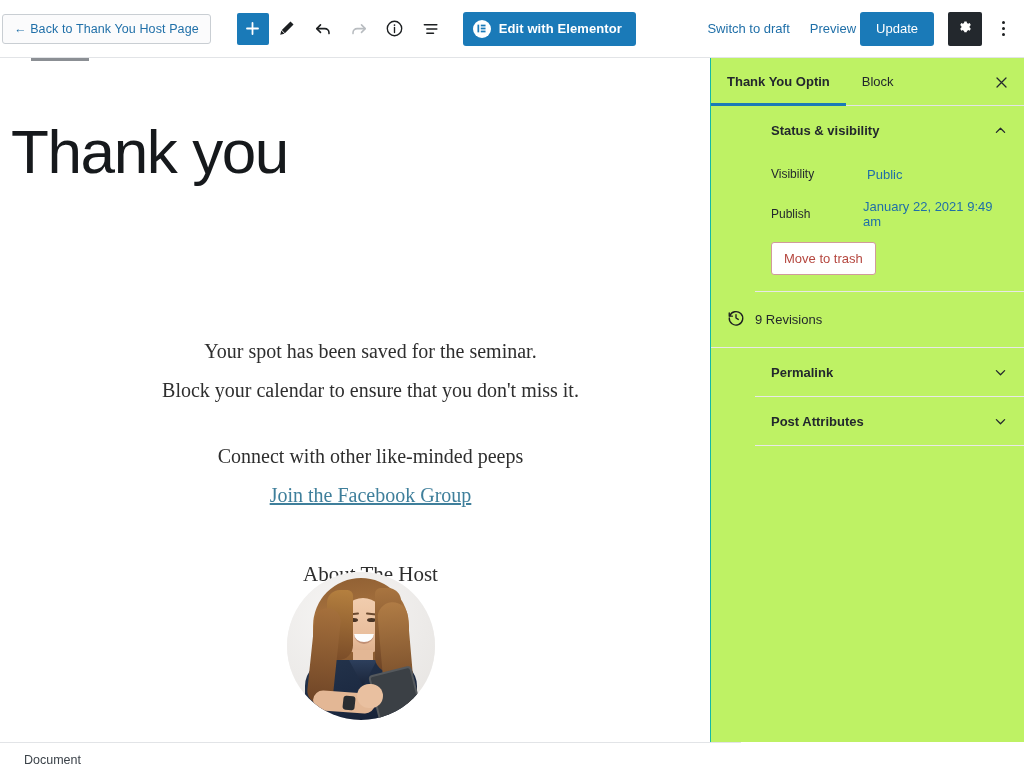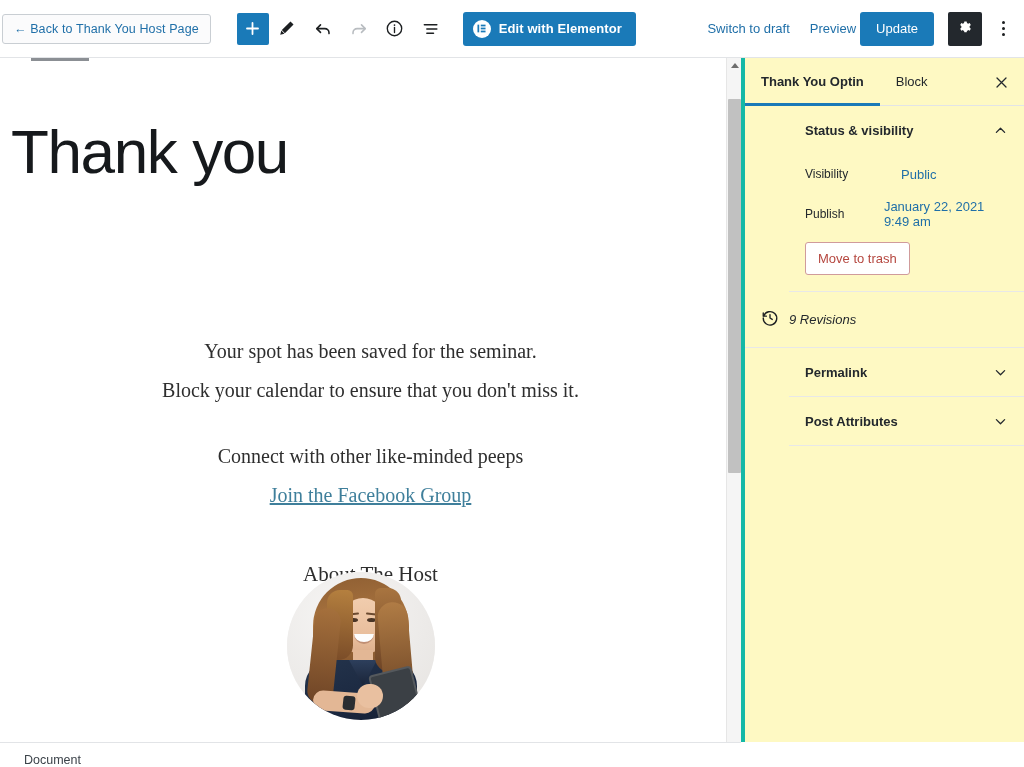--- a/index.html
+++ b/index.html
@@ -292,23 +292,23 @@
     top: 41px; left: 1px;
     width: 13px; height: 374px;
     background: #c1c1c1;
     border-radius: 1px;
   }
 
   
   #sidebar {
     position: absolute;
     top: 58px; right: 0;
-    width: 283px; height: 684px;
-    background: #fef9c3;
-    border-left: 4px solid #14b8a6;
+    width: 314px; height: 684px;
+    background: #bef264;
+    border-left: 1px solid #14b8a6;
   }
   #sidebar-tabs {
     height: 48px;
     border-bottom: 1px solid #e2e4e7;
     display: flex; align-items: center;
     position: relative;
   }
   .sb-tab {
     font-size: 13px;
     color: #23282d;
@@ -363,21 +363,20 @@
     cursor: pointer;
   }
 
   #revisions-row {
     height: 56px;
     display: flex; align-items: center;
     padding: 0 16px;
     gap: 10px;
     cursor: pointer;
     border-bottom: 1px solid #e8e8e8;
-    font-style: italic;
   }
   #revisions-label { font-size: 13px; color: #23282d; }
 
   
   #statusbar {
     position: absolute;
     bottom: 0; left: 0;
     width: 741px; height: 25px;
     background: #ffffff;
     border-top: 1px solid #e2e4e7;

